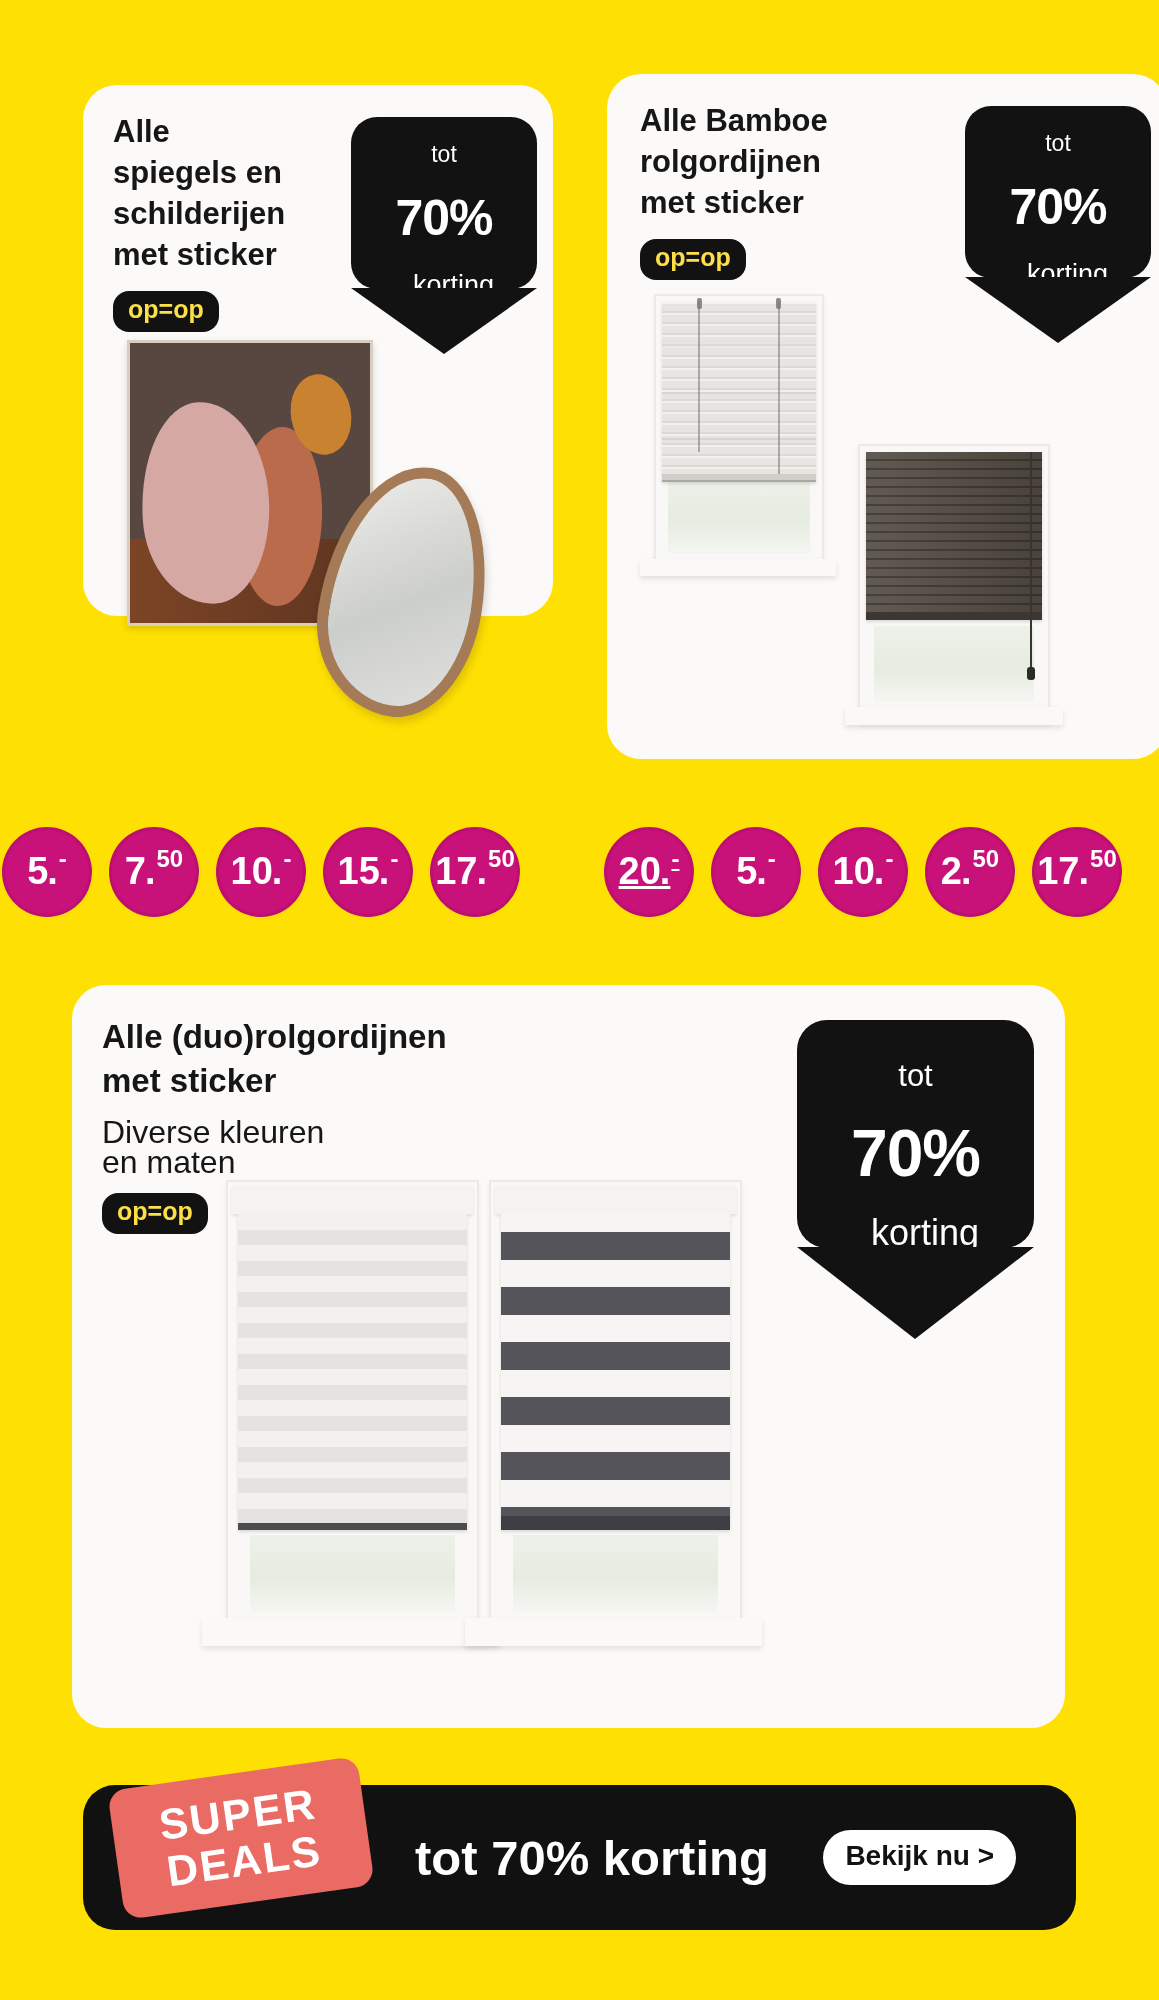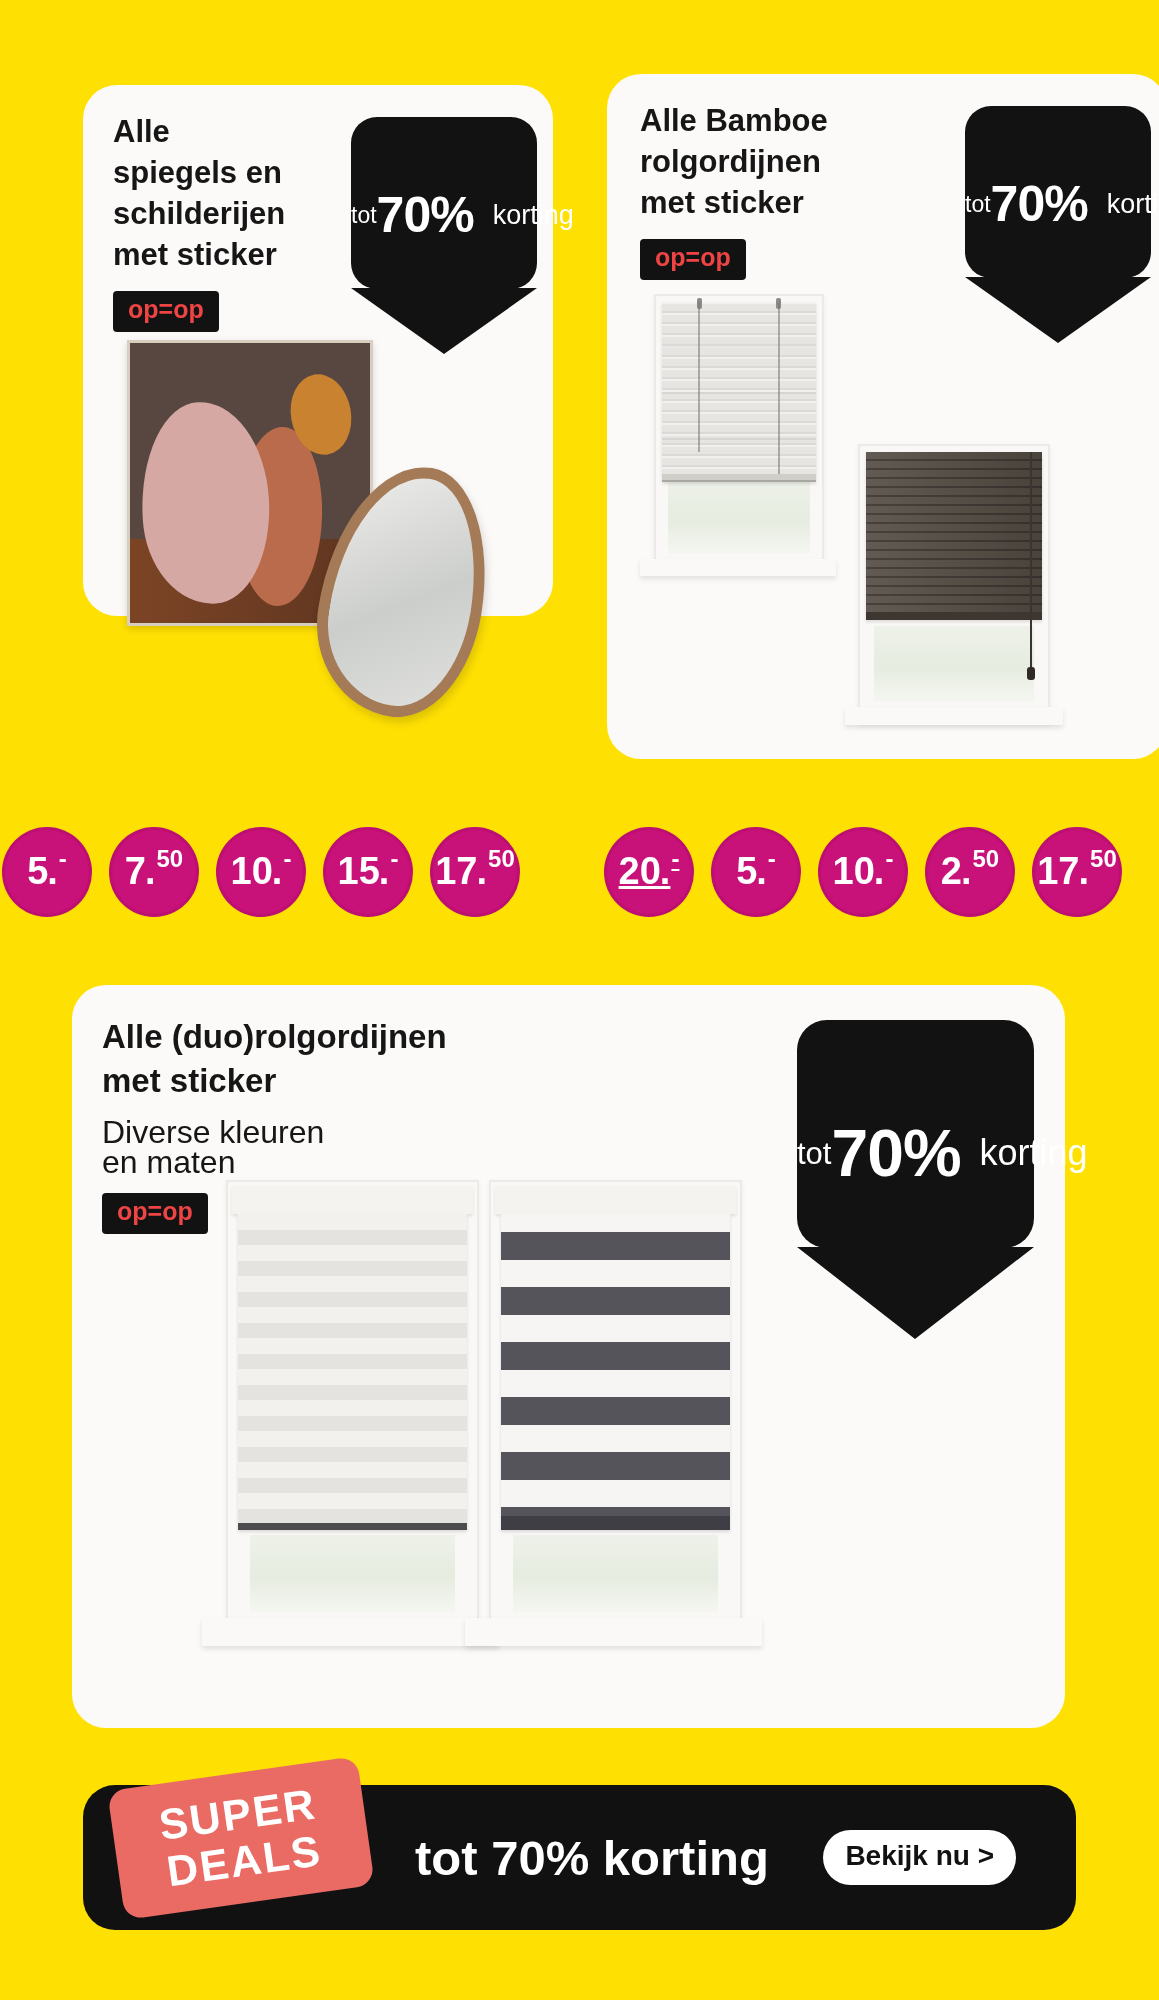--- a/index.html
+++ b/index.html
@@ -11,26 +11,26 @@
   
   .card { position:absolute; background:var(--card,#FBFAF8); border-radius:34px; }
   .card-mirrors { left:83px;  top:85px;  width:470px; height:531px; padding:26px 0 0 30px; }
   .card-bamboo  { left:607px; top:74px;  width:560px; height:685px; padding:26px 0 6px 33px; }
   .card-duo     { left:72px;  top:985px; width:993px; height:743px; padding:30px 0 0 30px; }
 
   .card-title { font-size:31px; font-weight:700; color:var(--ink,#161616); line-height:41px; }
   .card-duo .card-title { font-size:33px; line-height:44px; }
   .card-subtitle { font-size:32px; line-height:30px; margin-top:14px; font-weight:400; color:var(--ink,#161616); }
 
-  .stock-pill { display:inline-block; background:var(--badge,#121212); color:#ef4444; font-size:25px;
-    font-weight:700; padding:4px 15px 8px; border-radius:4px; margin-top:16px; }
+  .stock-pill { display:inline-block; background:var(--badge,#121212); color:#fde047; font-size:25px;
+    font-weight:700; padding:4px 15px 8px; border-radius:16px; margin-top:16px; }
 
   
   .badge { position:absolute; background:var(--badge,#121212); color:#fff; text-align:center;
-    display:flex; flex-direction:row; align-items:center; }
+    display:flex; flex-direction:column; align-items:center;gap:24px; }
   .badge::after { content:""; position:absolute; top:100%; left:0; width:0; height:0; margin-top:-1px; }
   .badge-small { width:186px; height:172px; border-radius:26px; right:16px; top:32px; padding-top:24px; }
   .badge-small::after { border-left:93px solid transparent; border-right:93px solid transparent;
     border-top:66px solid var(--badge,#121212); }
   .badge-large { width:237px; height:228px; border-radius:30px; right:31px; top:35px; padding-top:38px; }
   .badge-large::after { border-left:118px solid transparent; border-right:119px solid transparent;
     border-top:92px solid var(--badge,#121212); }
   .badge-pre    { font-size:23px; line-height:26px; font-weight:400; }
   .badge-value  { font-size:50px; line-height:55px; font-weight:700; letter-spacing:-1px; }
   .badge-suffix { font-size:27px; line-height:30px; font-weight:400;margin-left:19px; }

